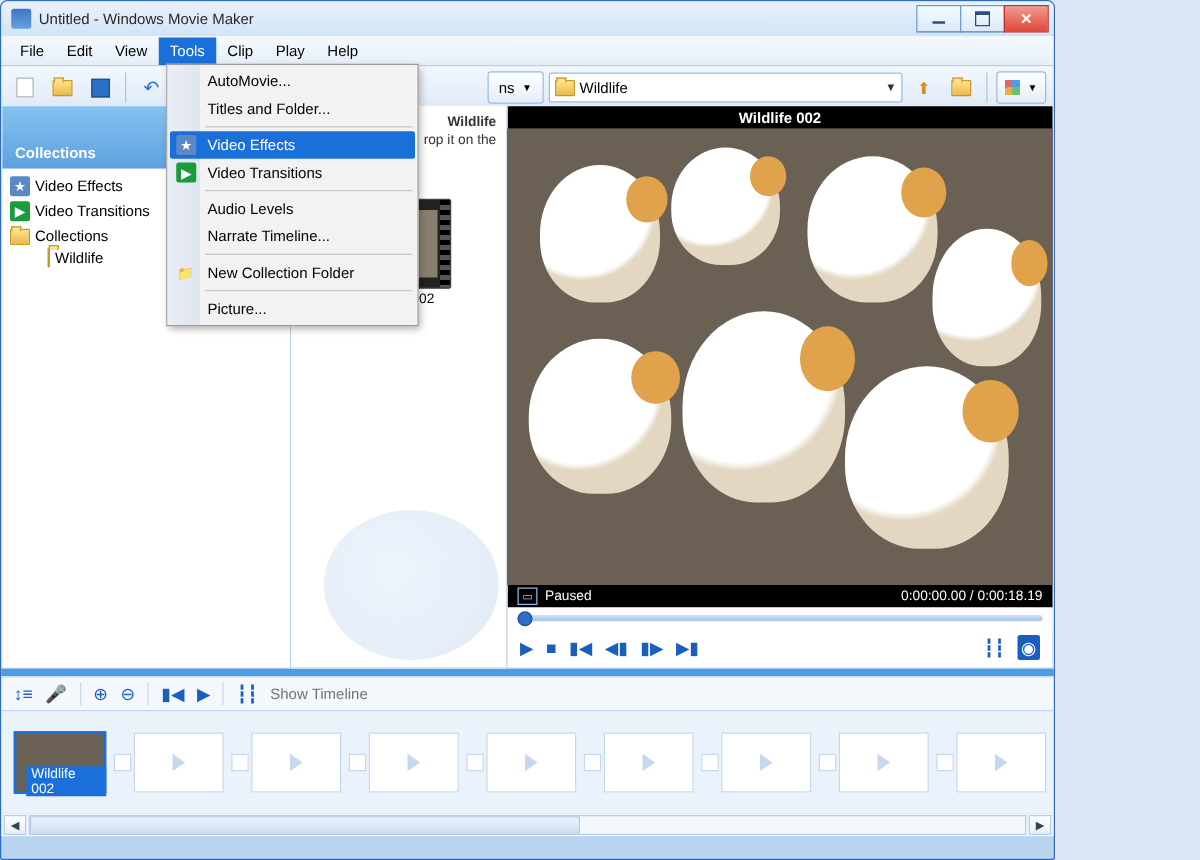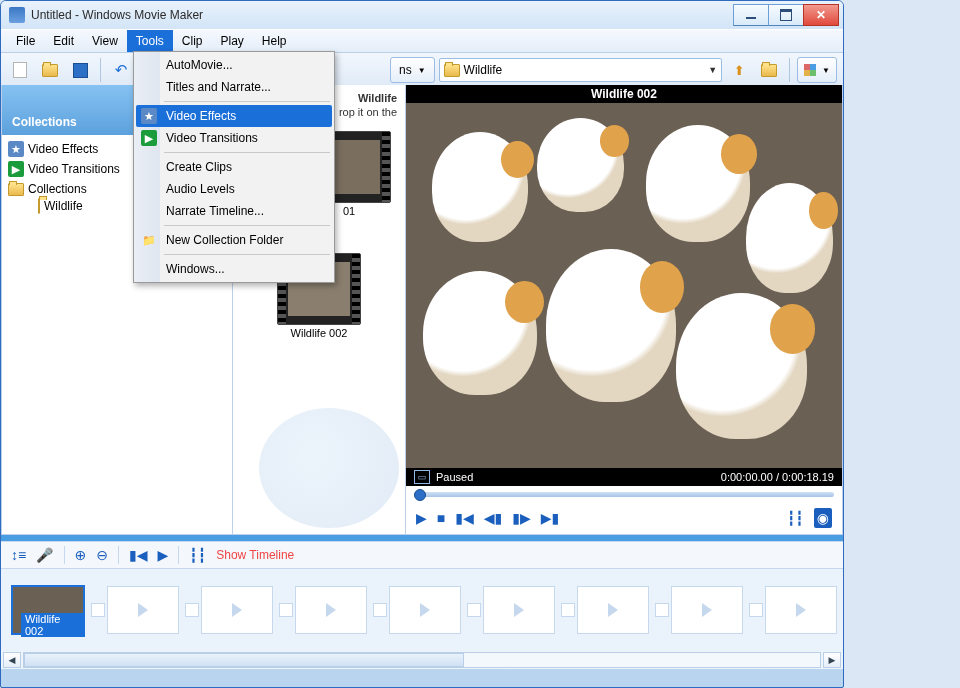--- a/index.html
+++ b/index.html
@@ -180,26 +180,20 @@
             <span>Wildlife</span>
           </div>
         </div>
       </div>
 
       <div class="middle">
         <div class="hint" style="text-align:right;">
           <b>Wildlife</b><br>
           <span>rop it on the</span>
         </div>
-        <div class="clip-card" style="margin-left:60px;">
-          <div class="filmstrip">
-              <div class="thumb"></div>
-            </div>
-          <div class="clip-label">01</div>
-        </div>
         <div class="clip-card" style="margin-top:34px;">
           <div class="filmstrip">
               <div class="thumb" style="background:#8a7f6f;"></div>
             </div>
           <div class="clip-label">Wildlife 002</div>
         </div>
         <div class="watermark"></div>
       </div>
 
       <div class="preview">
@@ -247,21 +241,21 @@
       <span class="tricon">↕≡</span>
       <span class="tricon">🎤</span>
       <span class="sep"></span>
       <span class="tricon">⊕</span>
       <span class="tricon">⊖</span>
       <span class="sep"></span>
       <span class="tricon">▮◀</span>
       <span class="tricon">▶</span>
       <span class="sep"></span>
       <span class="tricon">┇┇</span>
-      <span style="color:#ef4444;">Show Timeline</span>
+      <span style="color:#737373;">Show Timeline</span>
     </div>
 
     <div class="storyboard" id="storyboard">
       <div class="sb-cell sb-first" style="position:relative;">
         <div class="sb-slot" style="background:#6b6054;"></div>
         <div class="sb-caption">Wildlife 002</div>
       </div>
     <div class="sb-cell">
           <div class="sb-trans"></div>
           <div class="sb-slot empty"></div>
@@ -312,45 +306,42 @@
     </div>
 
   </div>
 
   <div class="dropdown" id="tools-dd">
     <div class="dd-ico-col"></div>
   <div class="dd-item">
         <span>AutoMovie...</span>
       </div>
       <div class="dd-item">
-        <span>Titles and Narrate...</span>
+        <span>Titles and Folder...</span>
       </div>
       <div class="dd-sep"></div>
       <div class="dd-item sel">
         <span class="mi" style="background: rgb(91, 137, 198); color: rgb(255, 255, 255); border-radius: 2px;">★</span>
         <span>Video Effects</span>
       </div>
       <div class="dd-item">
         <span class="mi" style="background: rgb(26, 156, 61); color: rgb(255, 255, 255); border-radius: 2px;">▶</span>
         <span>Video Transitions</span>
       </div>
       <div class="dd-sep"></div>
       <div class="dd-item">
-        <span>Create Clips</span>
-      </div>
-      <div class="dd-item">
         <span>Audio Levels</span>
       </div>
       <div class="dd-item">
         <span>Narrate Timeline...</span>
       </div>
       <div class="dd-sep"></div>
       <div class="dd-item">
         <span class="mi">📁</span>
         <span>New Collection Folder</span>
       </div>
       <div class="dd-sep"></div>
       <div class="dd-item">
-        <span>Windows...</span>
+        <span>Picture...</span>
       </div>
     </div>
 
 </div>
 
 </body></html>

